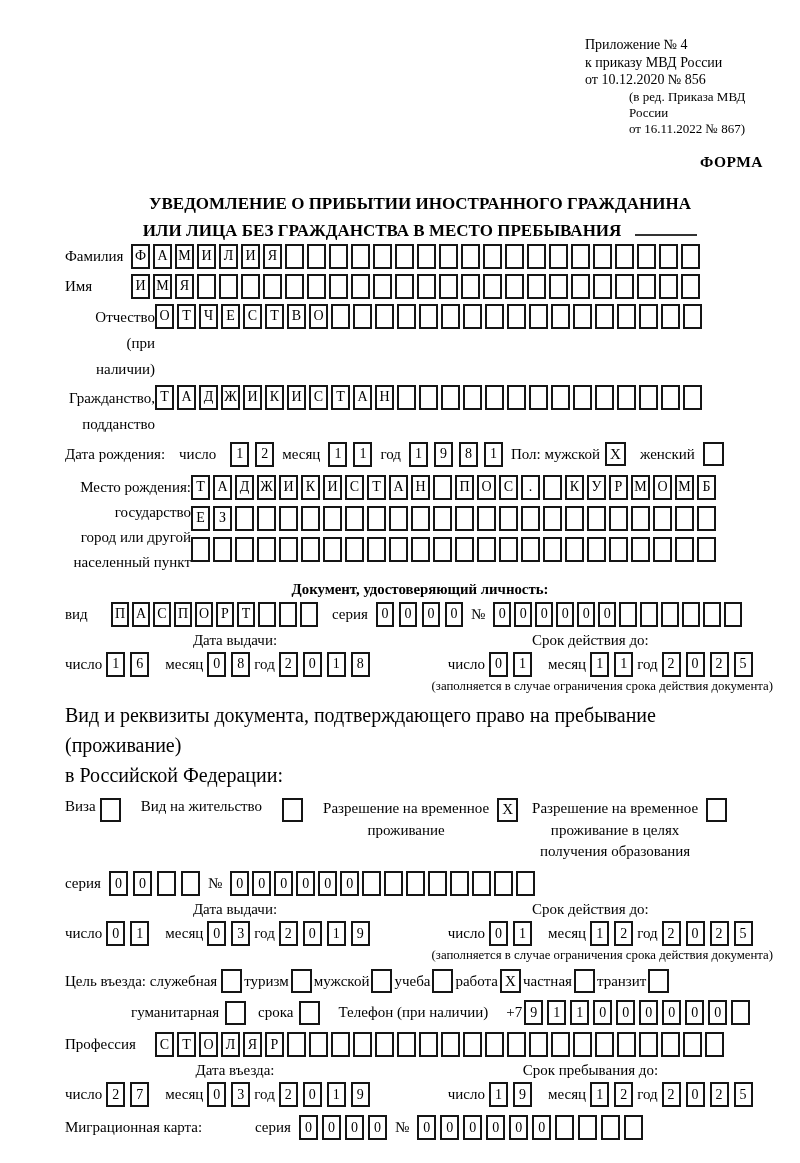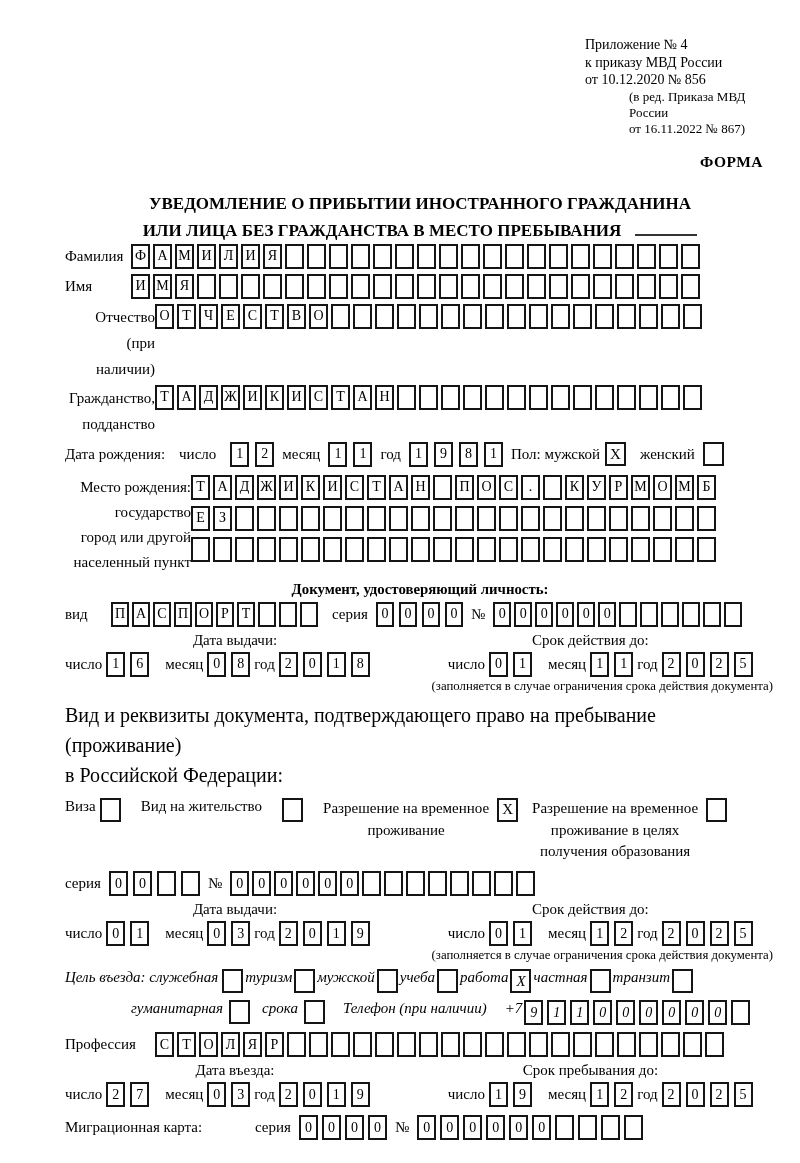--- a/index.html
+++ b/index.html
@@ -34,21 +34,21 @@
   .gap8{width:8px;flex:0 0 auto;} .gap14{width:14px;flex:0 0 auto;} .gap20{width:20px;flex:0 0 auto;}
   .dates{display:flex;margin-bottom:2px;}
   .dates .half-l{flex:0 0 48%;} .dates .half-r{flex:1;}
   .dhead{text-align:center;font-size:15px;margin-bottom:3px;} 
   .drow{display:flex;align-items:center;gap:4px;font-size:15px;}
   .note{font-size:12.8px;text-align:right;margin:2px 2px 6px 0;}
   .plain{font-size:20px;margin:4px 0 8px 0;line-height:1.5;}
   .ckgroup{display:flex;align-items:flex-start;margin:2px 0 8px 0;}
   .ckitem{display:flex;align-items:flex-start;font-size:15px;}
   .ckitem .txt{text-align:center;line-height:1.45;}
-  .purpose{display:flex;font-size:15px;gap:2px;margin-bottom:7px;flex-wrap:nowrap;font-style:italic;}
+  .purpose{display:flex;align-items:center;font-size:15px;gap:2px;margin-bottom:7px;flex-wrap:nowrap;}
   .stack{display:flex;flex-direction:column;gap:6px;}
   .dochead{text-align:center;font-weight:bold;font-size:14.8px;margin:6px 0 4px 0;}
 </style>
 </head>
 <body>
 
 <div>
 
   <div class="appendix">
     <div>Приложение № 4</div>

